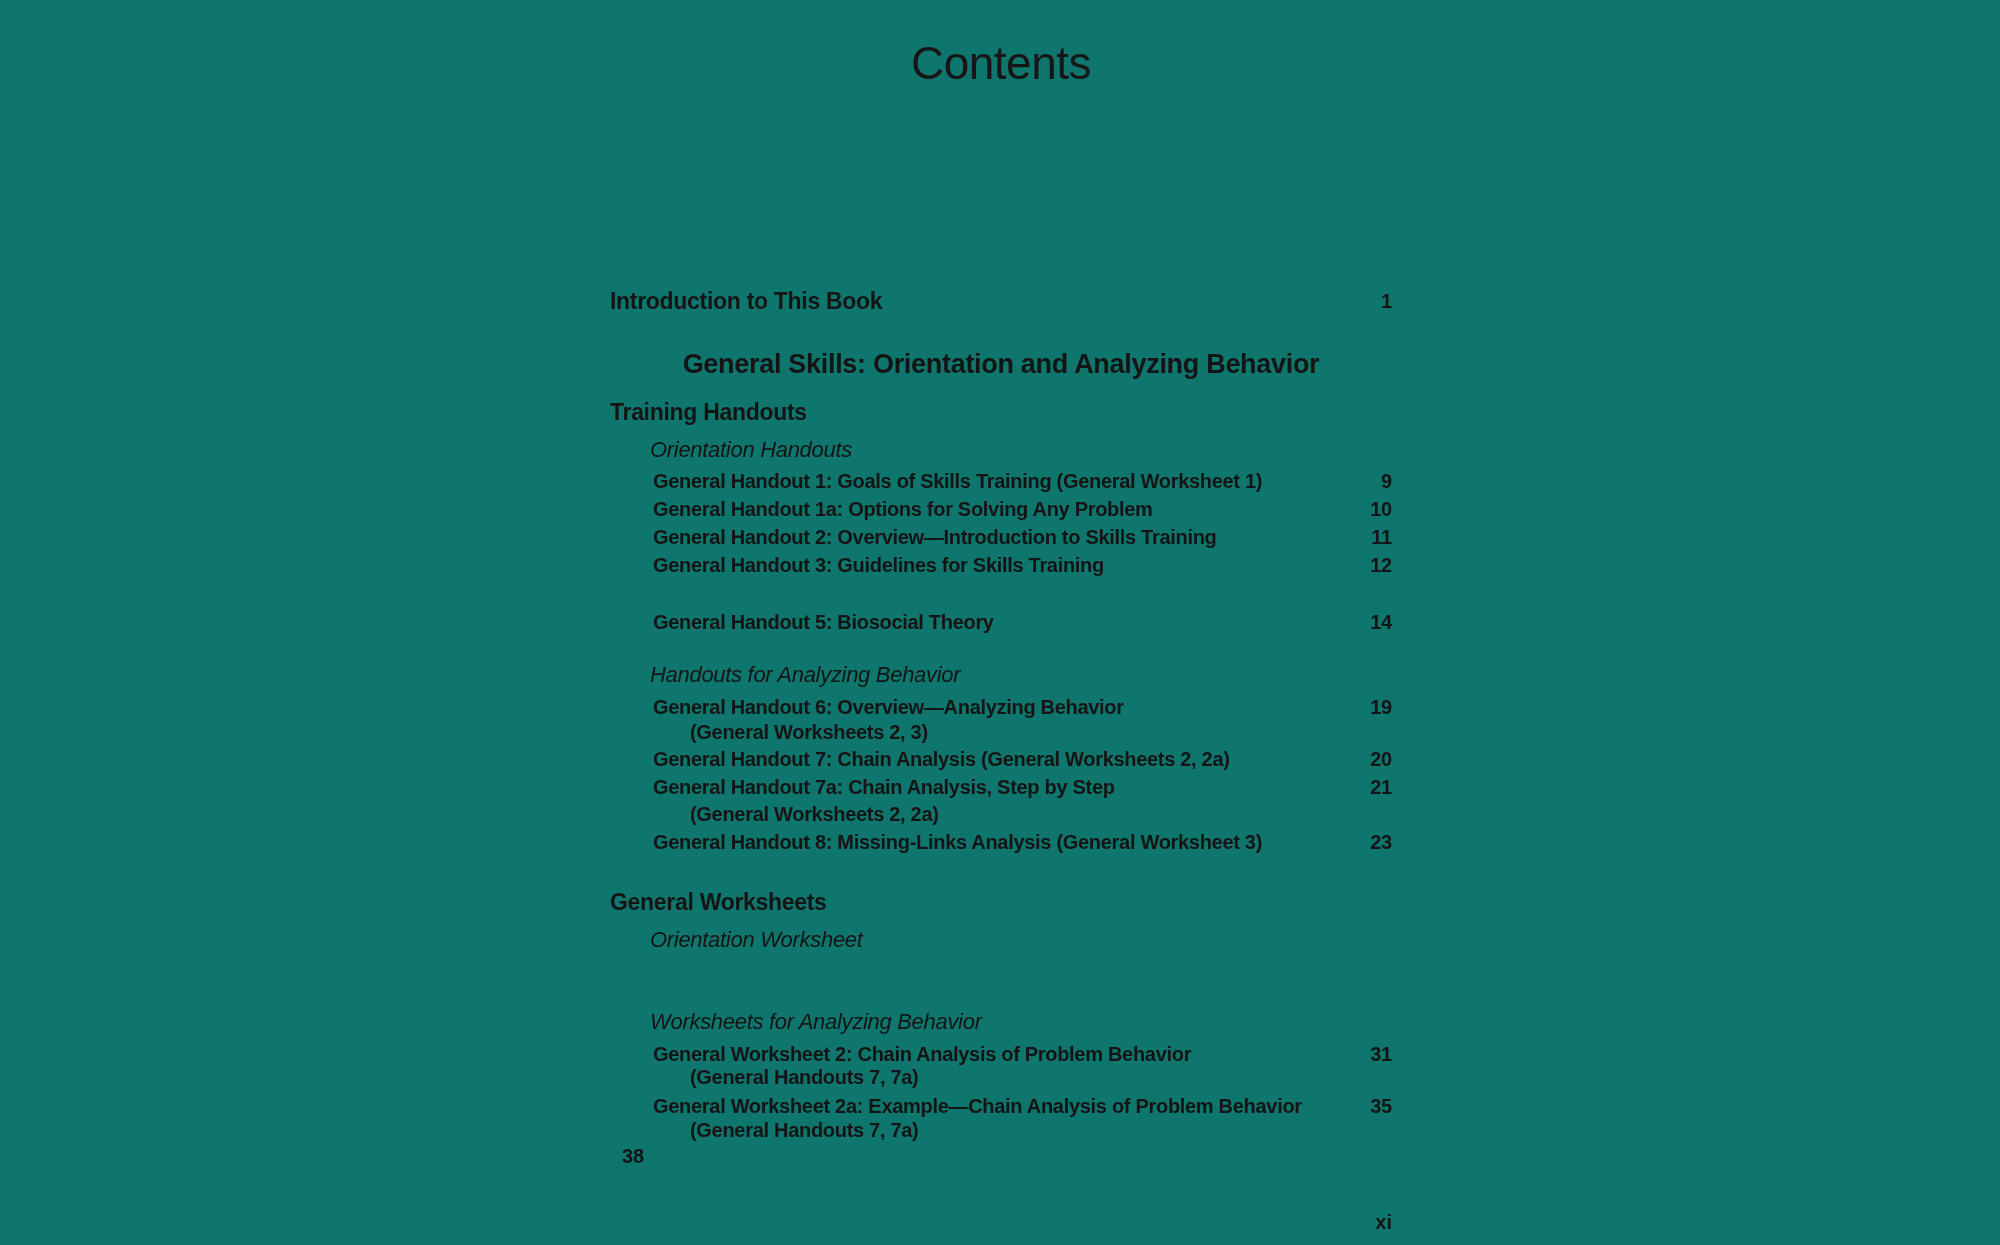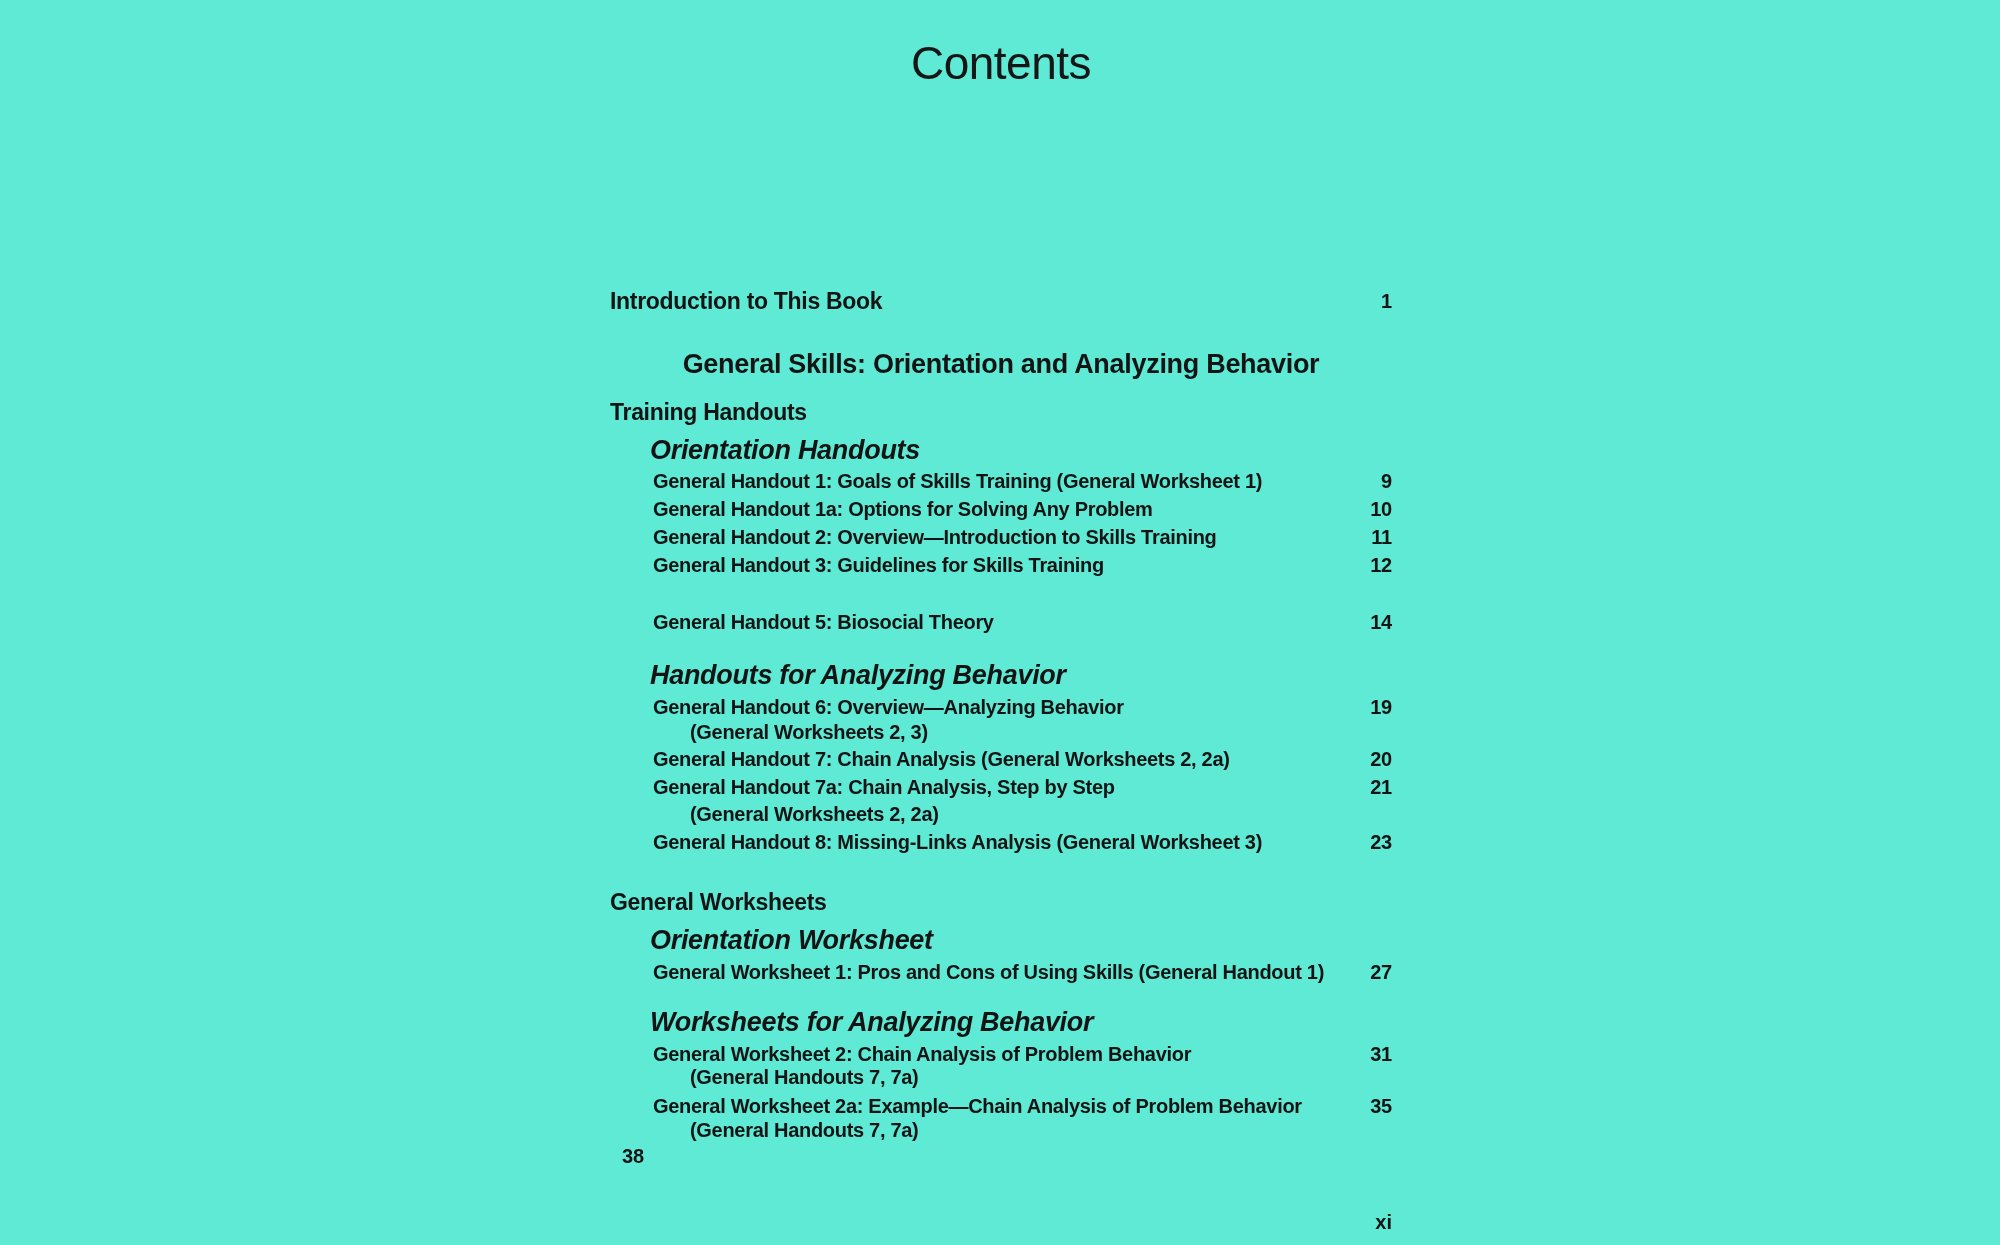--- a/index.html
+++ b/index.html
@@ -4,21 +4,21 @@
 <style>
   html, body {
     margin: 0;
     padding: 0;
     background: #ffffff;
   }
   .page {
     position: relative;
     width: 2000px;
     height: 1245px;
-    background: #5eead4;
+    background: #0f766e;
     color: #141414;
     font-family: "Liberation Sans", sans-serif;
     overflow: hidden;
   }
   .row {
     position: absolute;
     left: 610px;
     width: 782px;
     display: flex;
     justify-content: space-between;
@@ -47,22 +47,22 @@
     line-height: 36px;
   }
   .lvl0 {
     font-size: 23px;
     font-weight: 700;
     letter-spacing: -0.3px;
     line-height: 30px;
   }
   .subhead {
     padding-left: 40px;
-    font-size: 27px;
-    font-weight: 700;
+    font-size: 22px;
+    font-weight: 400;
     font-style: italic;
     letter-spacing: -0.3px;
     line-height: 30px;
   }
   .ent {
     padding-left: 43px;
     font-size: 20px;
     font-weight: 700;
     letter-spacing: -0.3px;
     line-height: 28px;
@@ -147,24 +147,20 @@
 
   <div class="row" style="top:828px">
     <span class="ent">General Handout 8: Missing-Links Analysis (General Worksheet 3)</span>
     <span class="num">23</span>
   </div>
 
   <div class="block subhead" style="top:925px">Orientation Worksheet</div>
 
   <div class="block lvl0" style="top:887px">General Worksheets</div>
 
-  <div class="row" style="top:958px">
-    <span class="ent">General Worksheet 1: Pros and Cons of Using Skills (General Handout 1)</span>
-    <span class="num">27</span>
-  </div>
 
   <div class="block subhead" style="top:1007px">Worksheets for Analyzing Behavior</div>
 
   <div class="row" style="top:1040px">
     <span class="ent">General Worksheet 2: Chain Analysis of Problem Behavior</span>
     <span class="num">31</span>
   </div>
   <div class="block cont" style="top:1064px">(General Handouts 7, 7a)</div>
 
   <div class="row" style="top:1092px">

